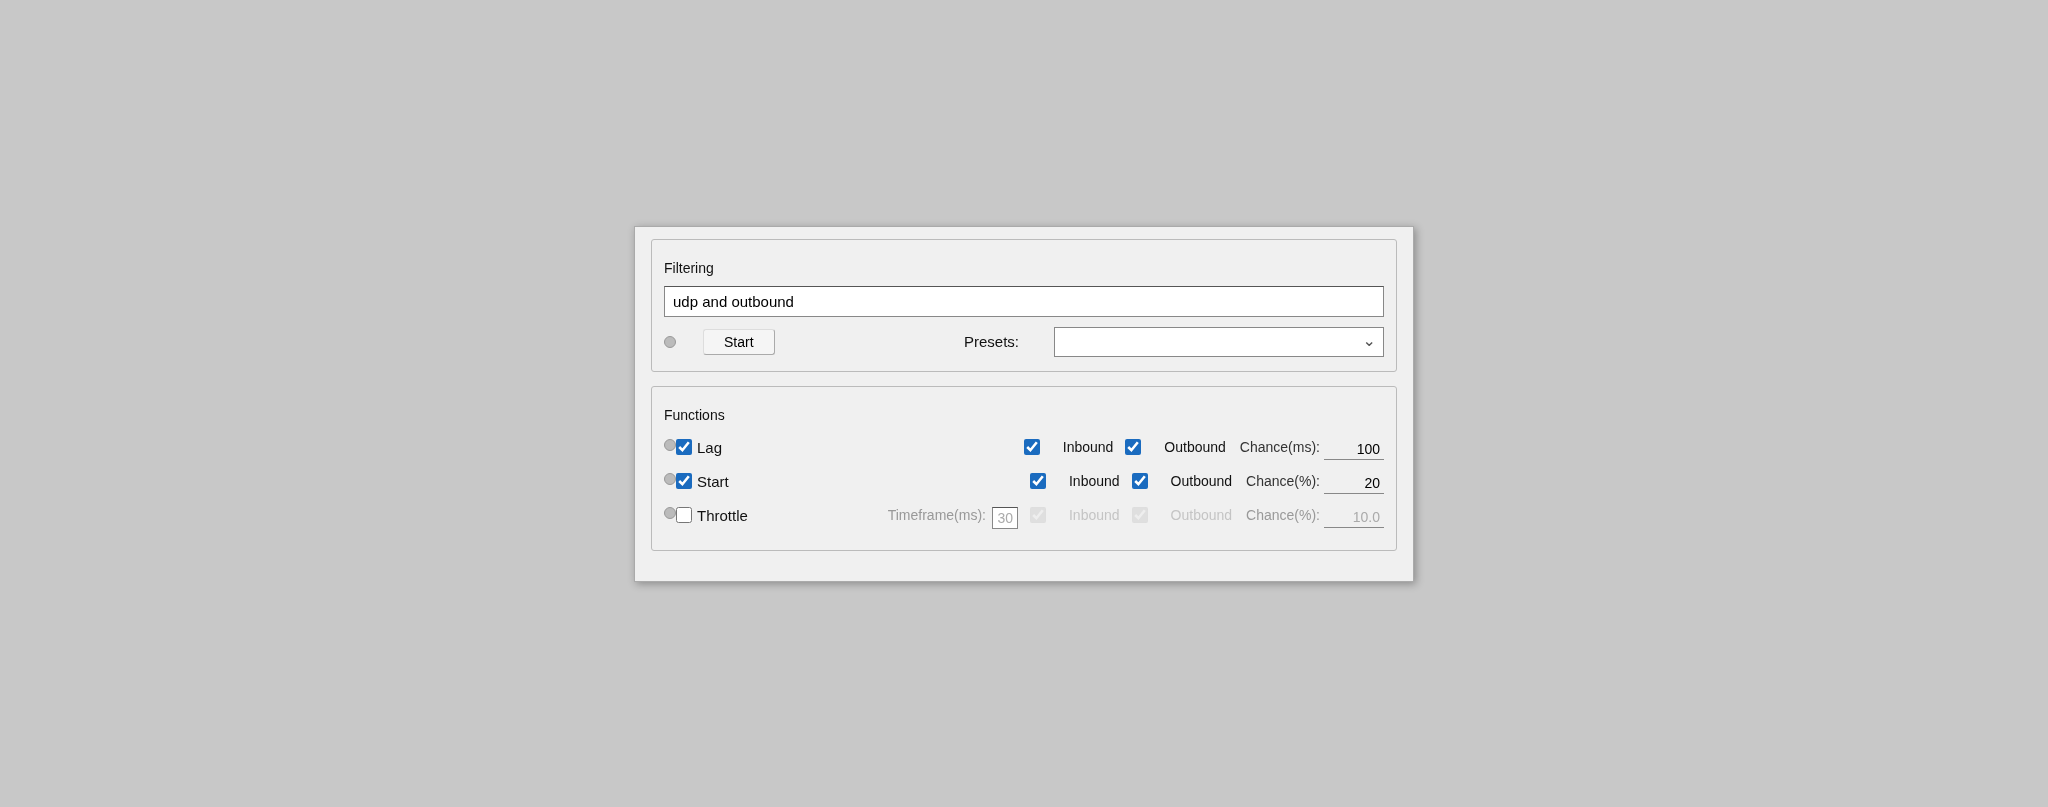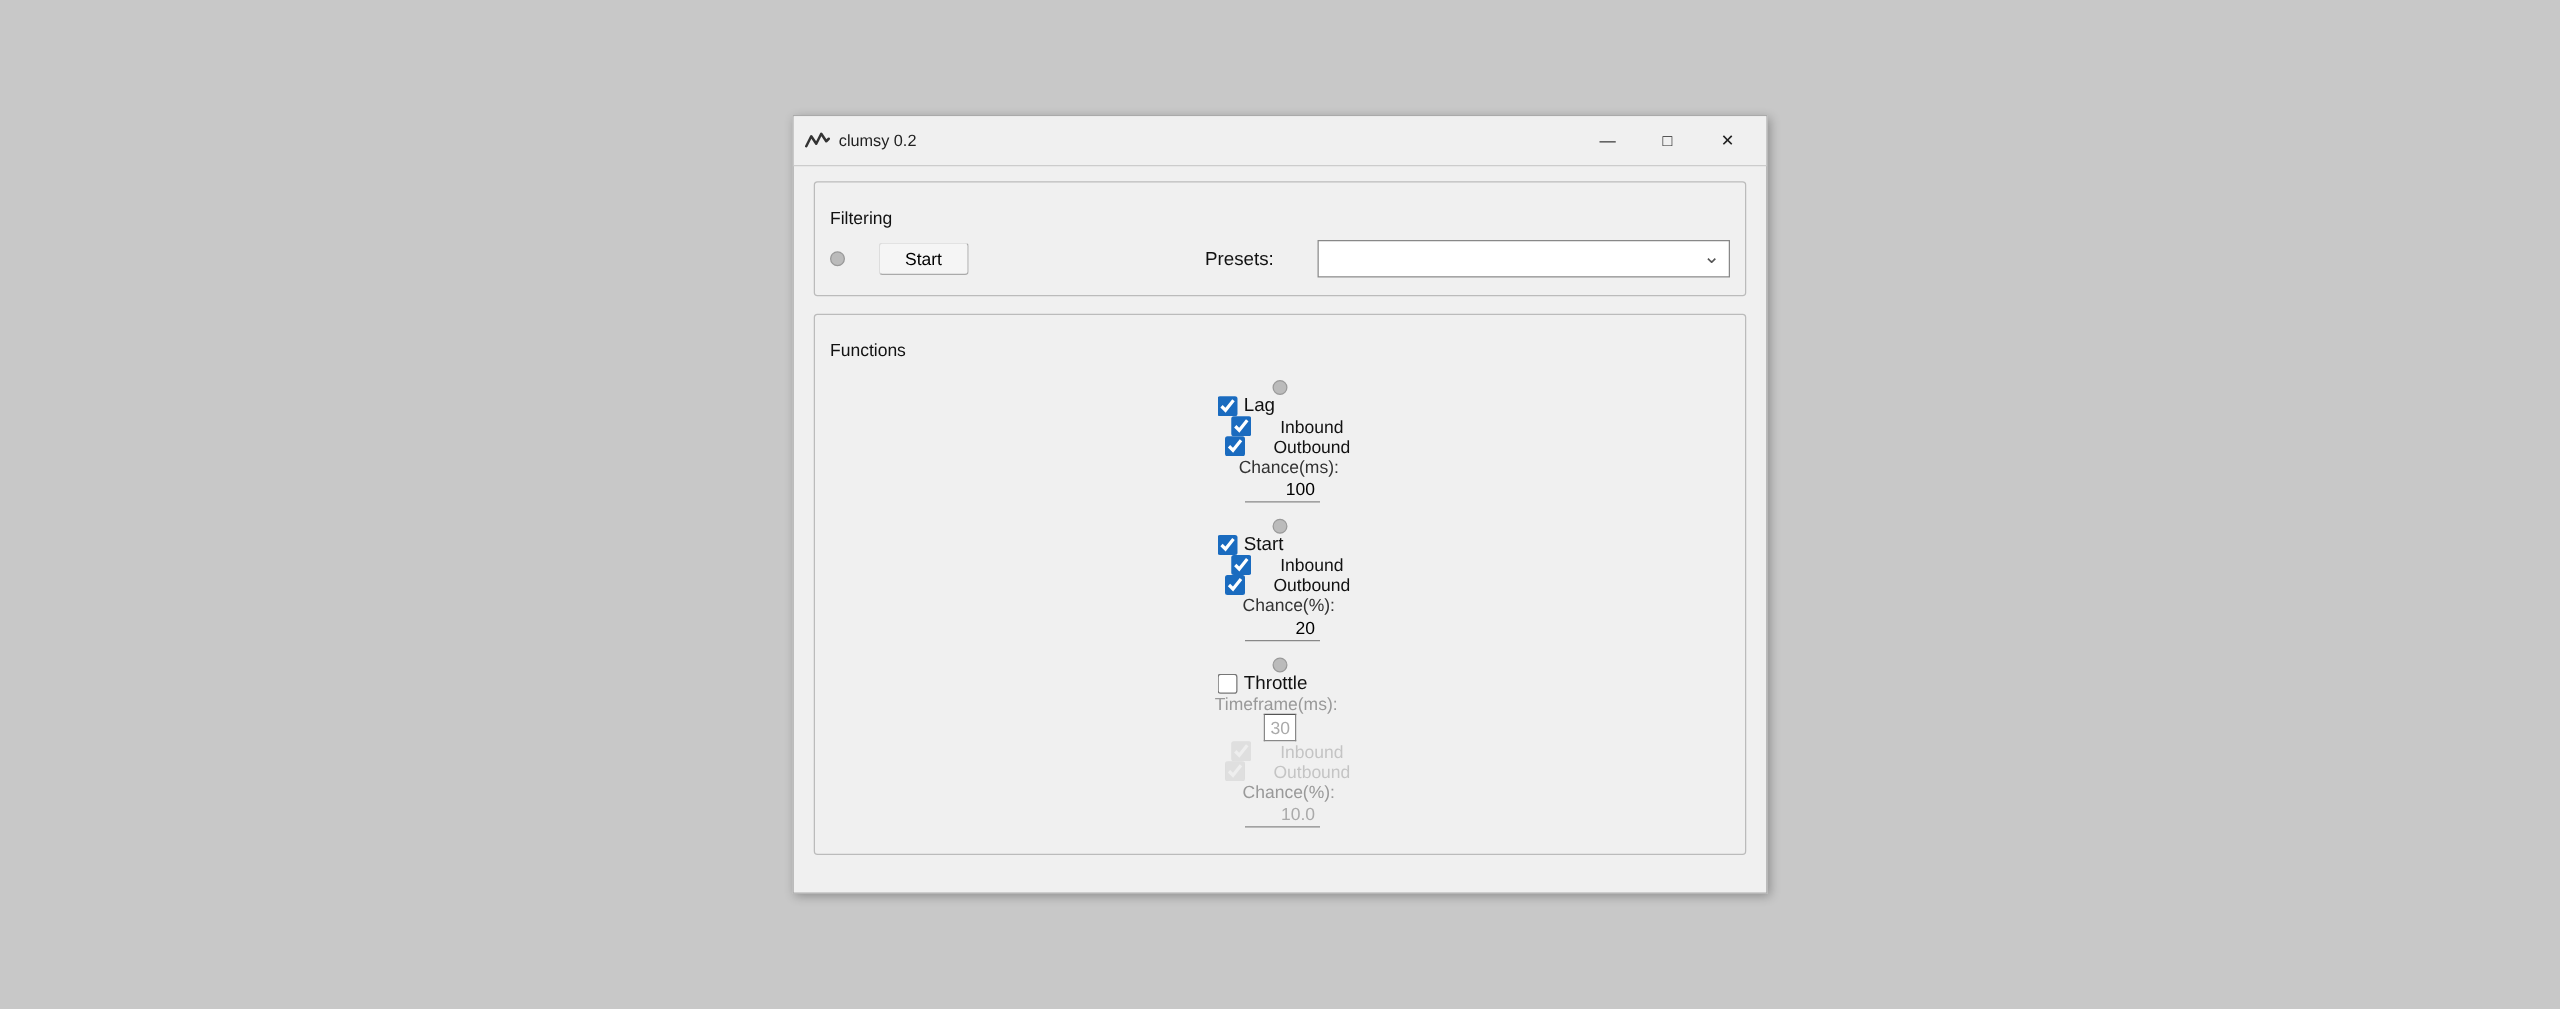--- a/index.html
+++ b/index.html
@@ -159,24 +159,23 @@
       top: 50%;
       transform: translateY(-60%);
       font-size: 16px;
       pointer-events: none;
       color: #555;
     }
 
     
     .function-row {
       display: flex;
-      align-items: center;
+      align-items: flex-start;
       padding: 6px 0;
       border-bottom: 1px solid transparent;
-      flex-direction: column;
     }
 
     .checkbox-label {
       display: flex;
       align-items: center;
       gap: 5px;
       cursor: pointer;
       min-width: 100px;
     }
 
@@ -256,38 +255,26 @@
 
     .disabled-input {
       color: #aaa;
     }
   </style>
 </head>
 <body>
 
 <div class="window">
 
-  <div class="title-bar">
-    <div class="title-bar-icon">
-      <svg viewBox="0 0 20 20" fill="none">
-        <polyline points="1,14 5,6 9,12 13,4 17,10 19,8" stroke="#333" stroke-width="2" fill="none" stroke-linejoin="round" stroke-linecap="round"></polyline>
-      </svg>
-    </div>
-    <span class="title-bar-title">clumsy 0.2</span>
-    <div class="title-bar-controls">
-      <button class="title-btn">—</button>
-      <button class="title-btn">□</button>
-      <button class="title-btn close">✕</button>
-    </div>
-  </div>
 
   <div class="content">
 
     <div class="group">
       <div class="group-title">Filtering</div>
+      <input class="filter-input" type="text" value="udp and outbound" placeholder="Filter expression" style="">
       <div class="filter-row">
         <div class="indicator-dot"></div>
         <button class="start-button">Start</button>
         <span class="presets-label">Presets:</span>
         <div class="presets-wrapper">
           <select class="presets-select">
             <option value=""></option>
           </select>
         </div>
       </div>

